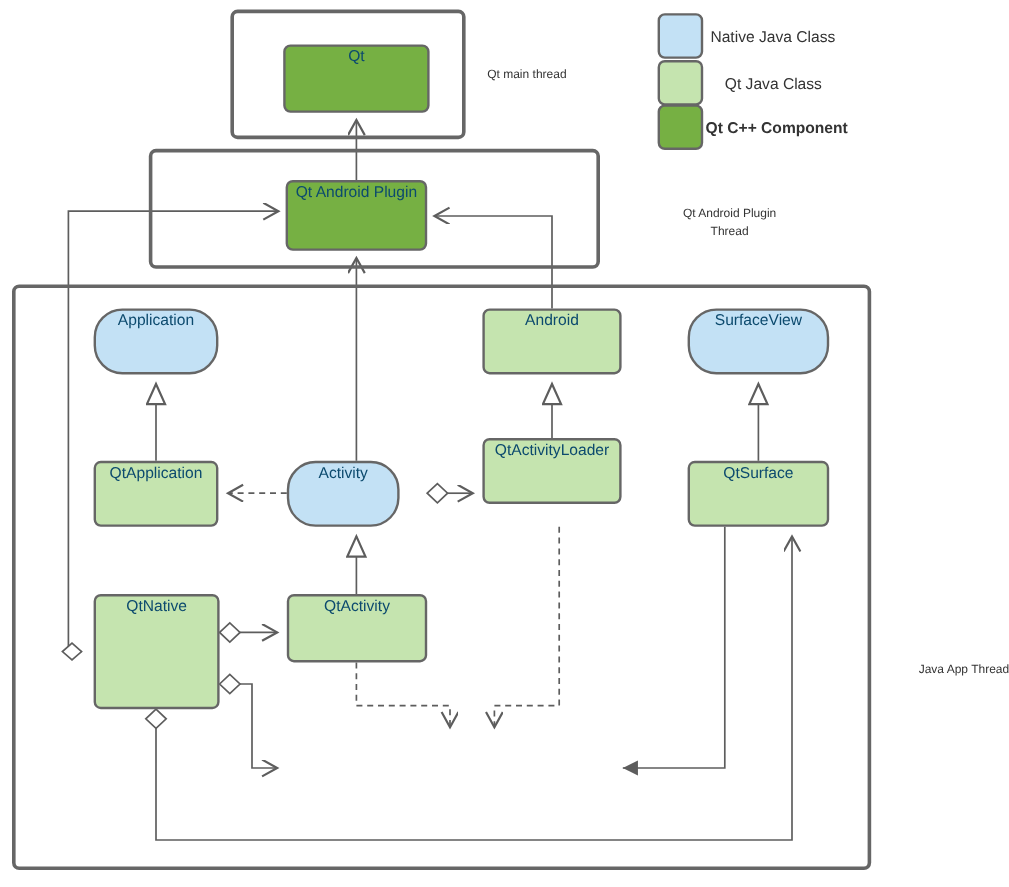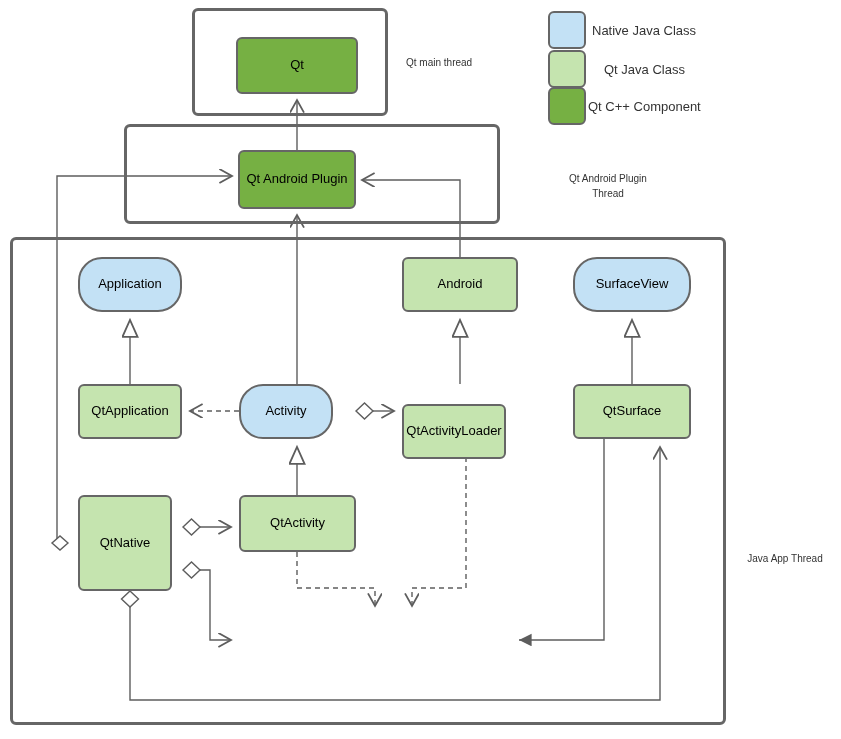--- a/index.html
+++ b/index.html
@@ -1,22 +1,22 @@
 <!DOCTYPE html>
 <html><head>
 <meta charset="utf-8">
 <style>
   html,body{margin:0;padding:0;background:#ffffff;}
   body{width:841px;height:739px;font-family:"Liberation Sans",sans-serif;color:#333333;}
   #stage{position:relative;width:841px;height:739px;overflow:hidden;}
   svg.layer{position:absolute;left:0;top:0;width:841px;height:739px;}
 
   .node{position:absolute;box-sizing:border-box;border:2px solid #666666;border-radius:6px;
-        display:flex;align-items:center;justify-content:center;text-align:center;
-        font-size:13px;line-height:1.25;color:#000000;}
+        display:flex;align-items:flex-start;justify-content:center;text-align:center;
+        font-size:13px;line-height:1.25;color:#0c4a6e;}
   .n-blue{background:#c3e1f5;border-radius:24px;}
   .n-lgreen{background:#c5e4af;}
   .n-dgreen{background:#76b043;}
 
   .container{position:absolute;box-sizing:border-box;border:3px solid #666666;border-radius:6px;background:transparent;}
 
   .tlabel{position:absolute;font-size:10px;color:#333333;line-height:1.45;text-align:center;white-space:pre-line;}
 
   .legend{position:absolute;}
   .legend-row{position:absolute;display:flex;align-items:center;}
@@ -122,21 +122,21 @@
 
   <div class="container" style="left:124px;top:124px;width:376px;height:100px;"></div>
 
   <div class="container" style="left:10px;top:237px;width:716px;height:488px;"></div>
 
   <div class="tlabel" style="left:406px;top:56px;width:160px;text-align:left;">Qt main thread</div>
 
   <div class="tlabel" style="left:500px;top:172px;width:216px;text-align:center;">Qt Android Plugin
 Thread</div>
 
-  <div class="tlabel" style="left:729px;top:552px;width:112px;text-align:center;">Java App Thread</div>
+  <div class="tlabel" style="left:729px;top:552px;width:112px;text-align:right;">Java App Thread</div>
 
   <div class="node n-dgreen" style="left:236px;top:37px;width:122px;height:57px;">
     <span>Qt</span>
   </div>
 
   <div class="node n-dgreen" style="left:238px;top:150px;width:118px;height:59px;">
     <span>Qt Android Plugin</span>
   </div>
 
   <div class="node n-blue" style="left:78px;top:257px;width:104px;height:55px;">
@@ -152,29 +152,29 @@
   </div>
 
   <div class="node n-lgreen" style="left:78px;top:384px;width:104px;height:55px;">
     <span>QtApplication</span>
   </div>
 
   <div class="node n-blue" style="left:239px;top:384px;width:94px;height:55px;">
     <span>Activity</span>
   </div>
 
-  <div class="node n-lgreen" style="left:402px;top:404px;width:104px;height:55px;">
+  <div class="node n-lgreen" style="left:402px;top:365px;width:116px;height:55px;">
     <span>QtActivityLoader</span>
   </div>
 
   <div class="node n-lgreen" style="left:573px;top:384px;width:118px;height:55px;">
     <span>QtSurface</span>
   </div>
 
-  <div class="node n-lgreen" style="left:78px;top:495px;width:94px;height:96px;">
+  <div class="node n-lgreen" style="left:78px;top:495px;width:105px;height:96px;">
     <span>QtNative</span>
   </div>
 
   <div class="node n-lgreen" style="left:239px;top:495px;width:117px;height:57px;">
     <span>QtActivity</span>
   </div>
 
 
   <div class="legend" style="left:0;top:0;width:841px;height:130px;padding-left:32px;">
 
@@ -184,17 +184,17 @@
     <div class="legend-text" style="left:592px;top:23px;">Native Java Class</div>
 
     <div class="legend-row" style="left:548px;top:50px;">
       <div class="swatch" style="background:#c5e4af;"></div>
     </div>
     <div class="legend-text" style="left:604px;top:62px;">Qt Java Class</div>
 
     <div class="legend-row" style="left:548px;top:87px;">
       <div class="swatch" style="background:#76b043;"></div>
     </div>
-    <div class="legend-text" style="left:588px;top:99px;">Qt C++ Component</div>
+    <div class="legend-text" style="left:588px;top:99px;font-weight:bold;">Qt C++ Component</div>
 
   </div>
 
 </div>
 
 </body></html>

